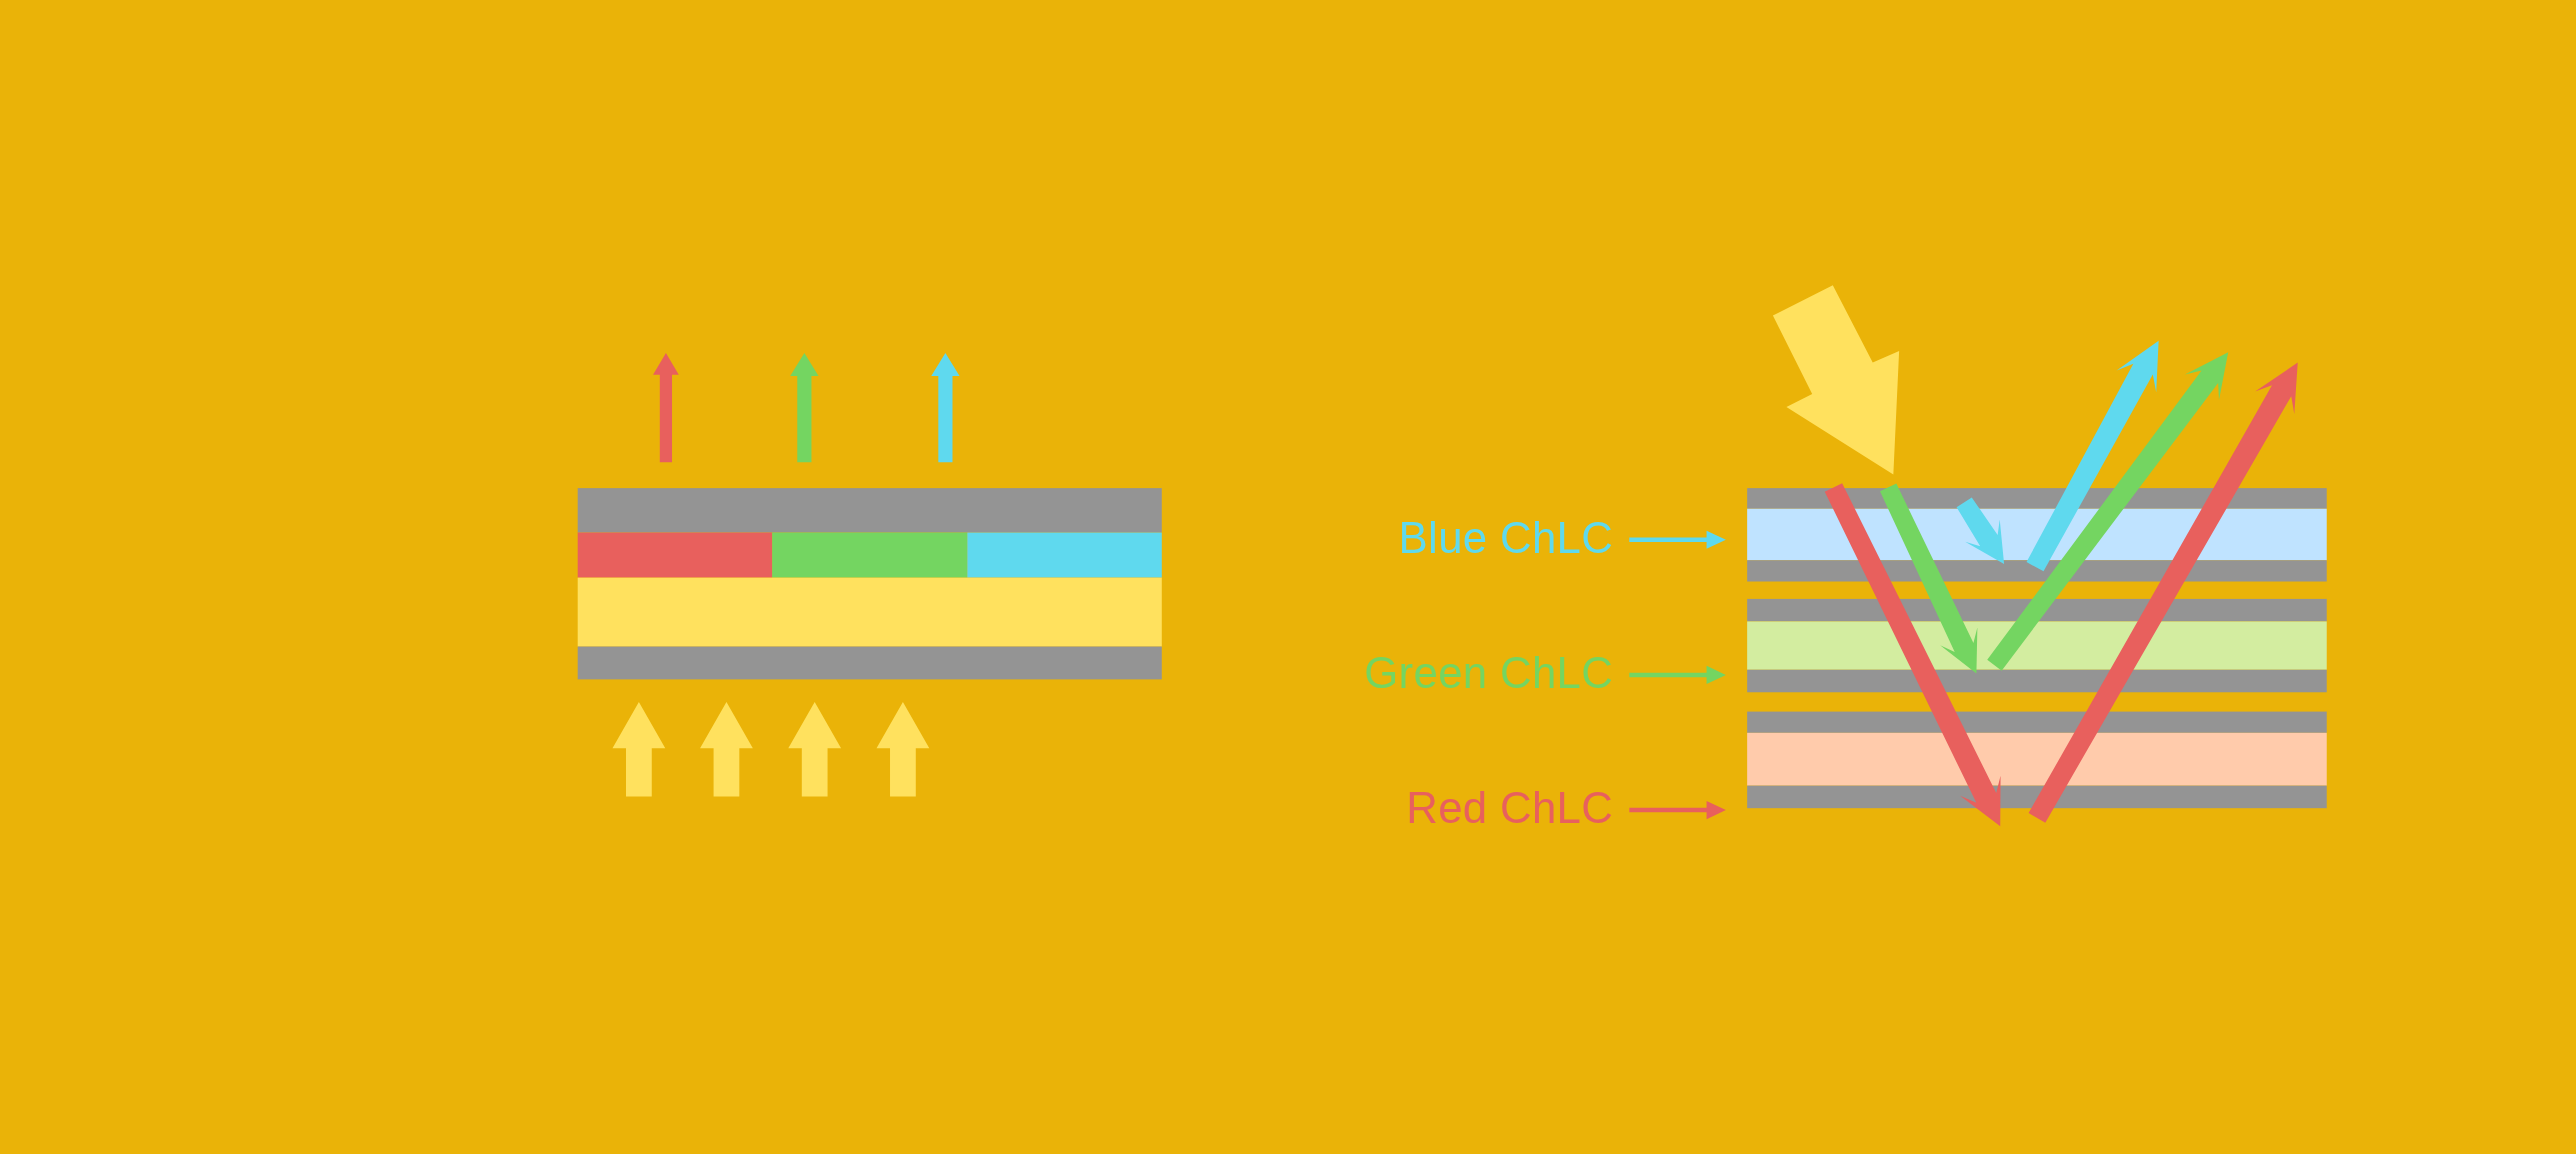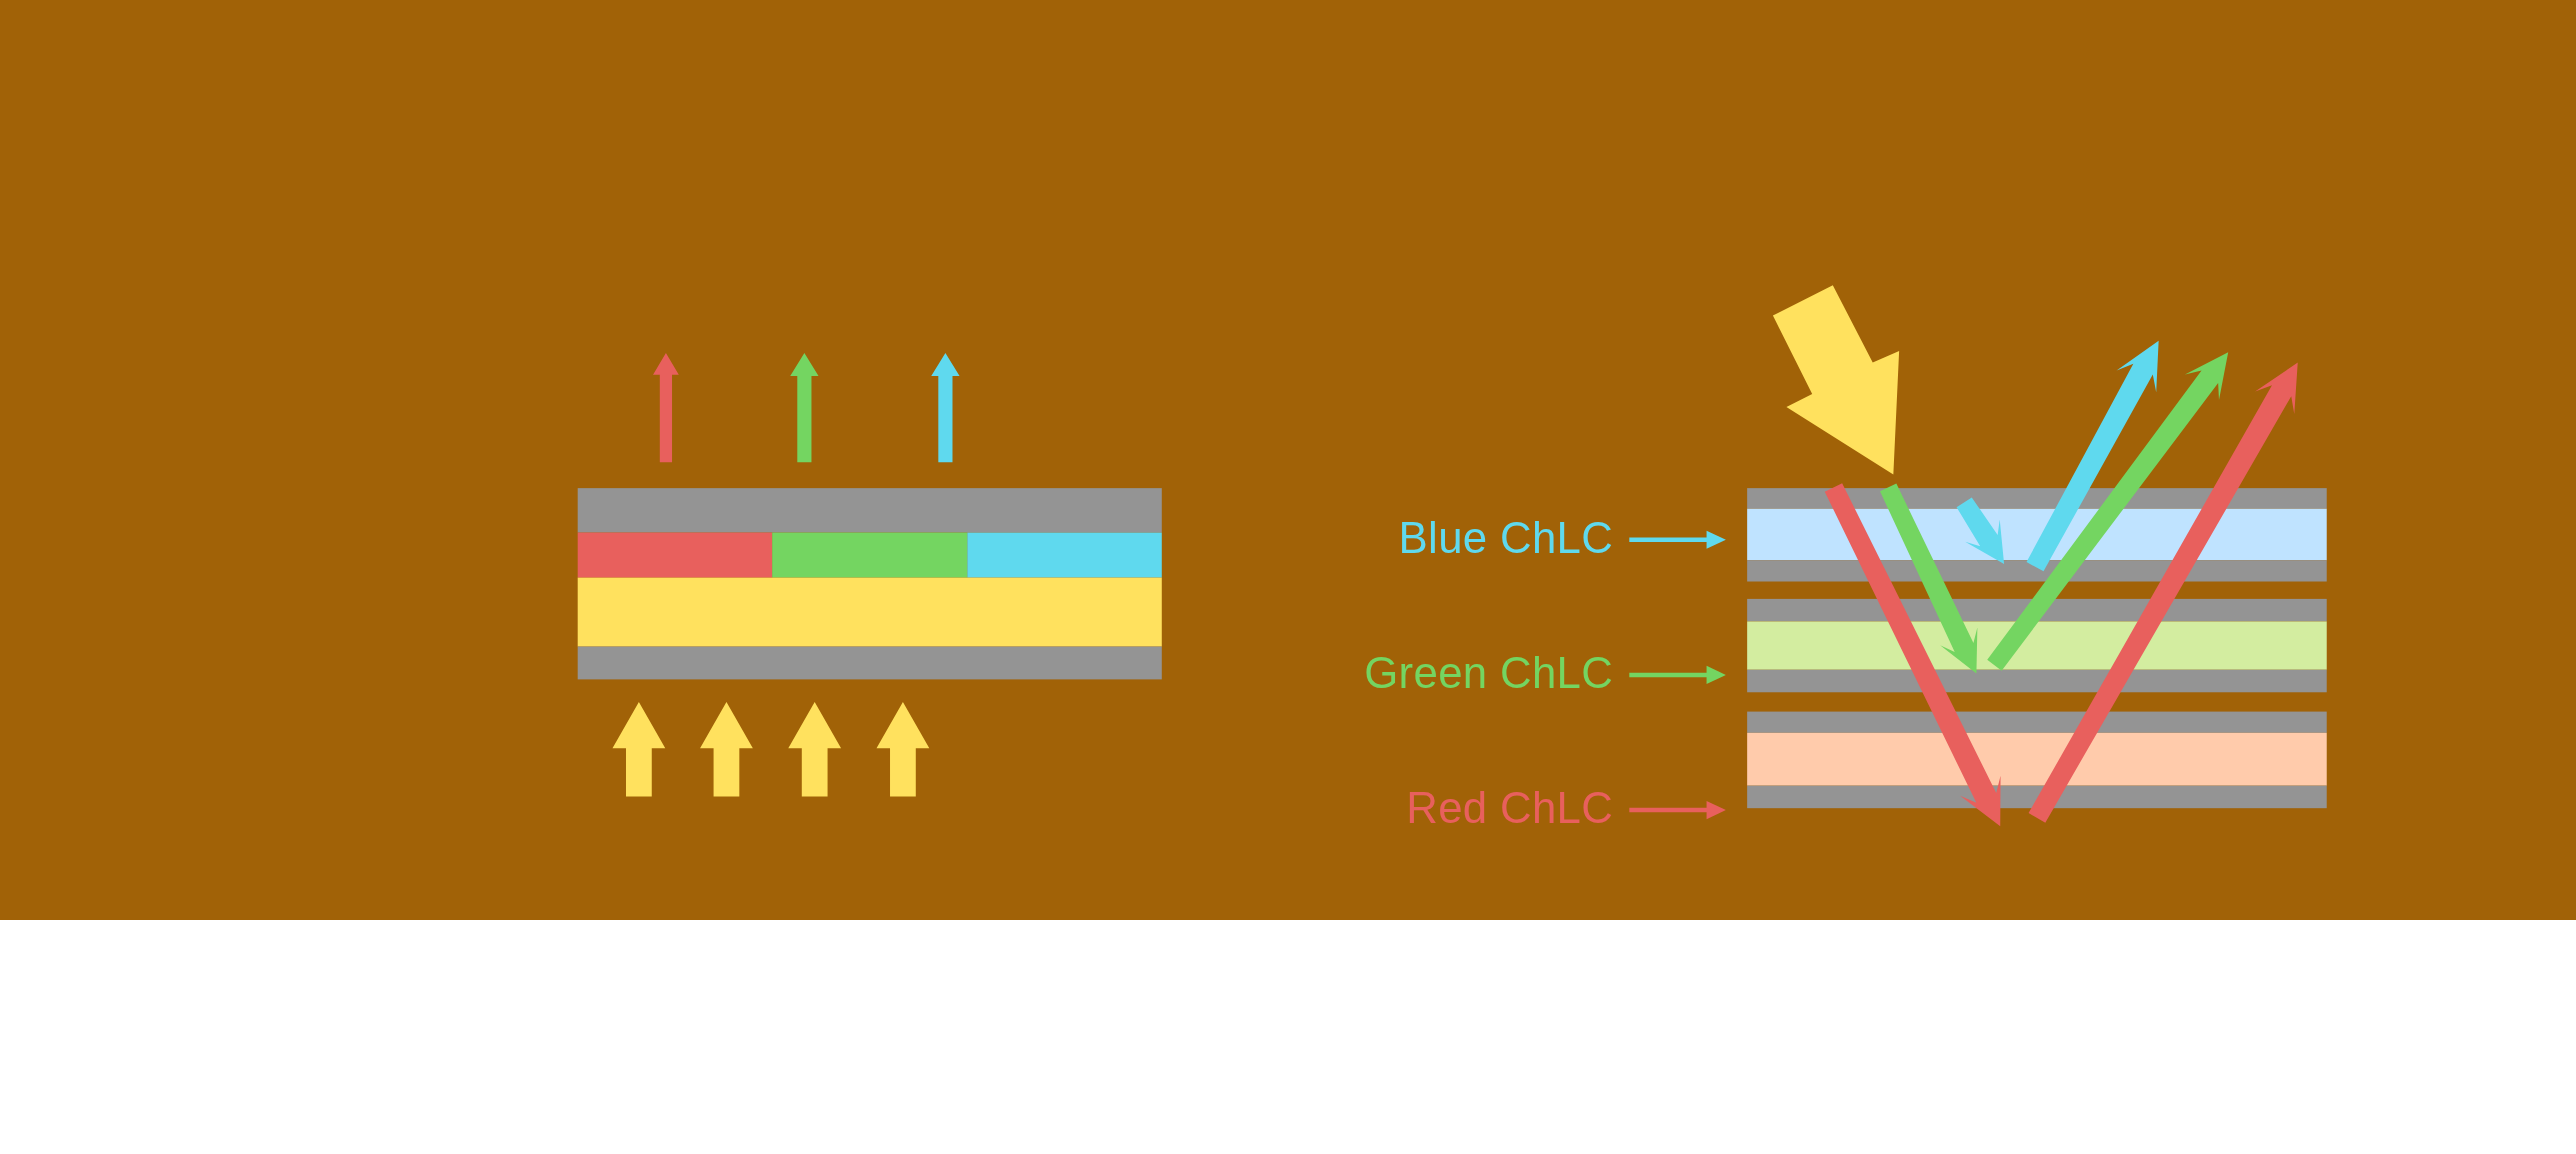--- a/index.html
+++ b/index.html
@@ -9,22 +9,22 @@
   }
   body {
     width: 2576px;
     height: 1154px;
     font-family: "Liberation Sans", sans-serif;
     overflow: hidden;
   }
   #stage {
     position: relative;
     width: 2576px;
-    height: 920px;
-    background: #a16207;
+    height: 1154px;
+    background: #eab308;
   }
   svg.diagram {
     position: absolute;
     left: 0;
     top: 0;
     width: 2576px;
     height: 1154px;
     display: block;
   }
   .label-text {

